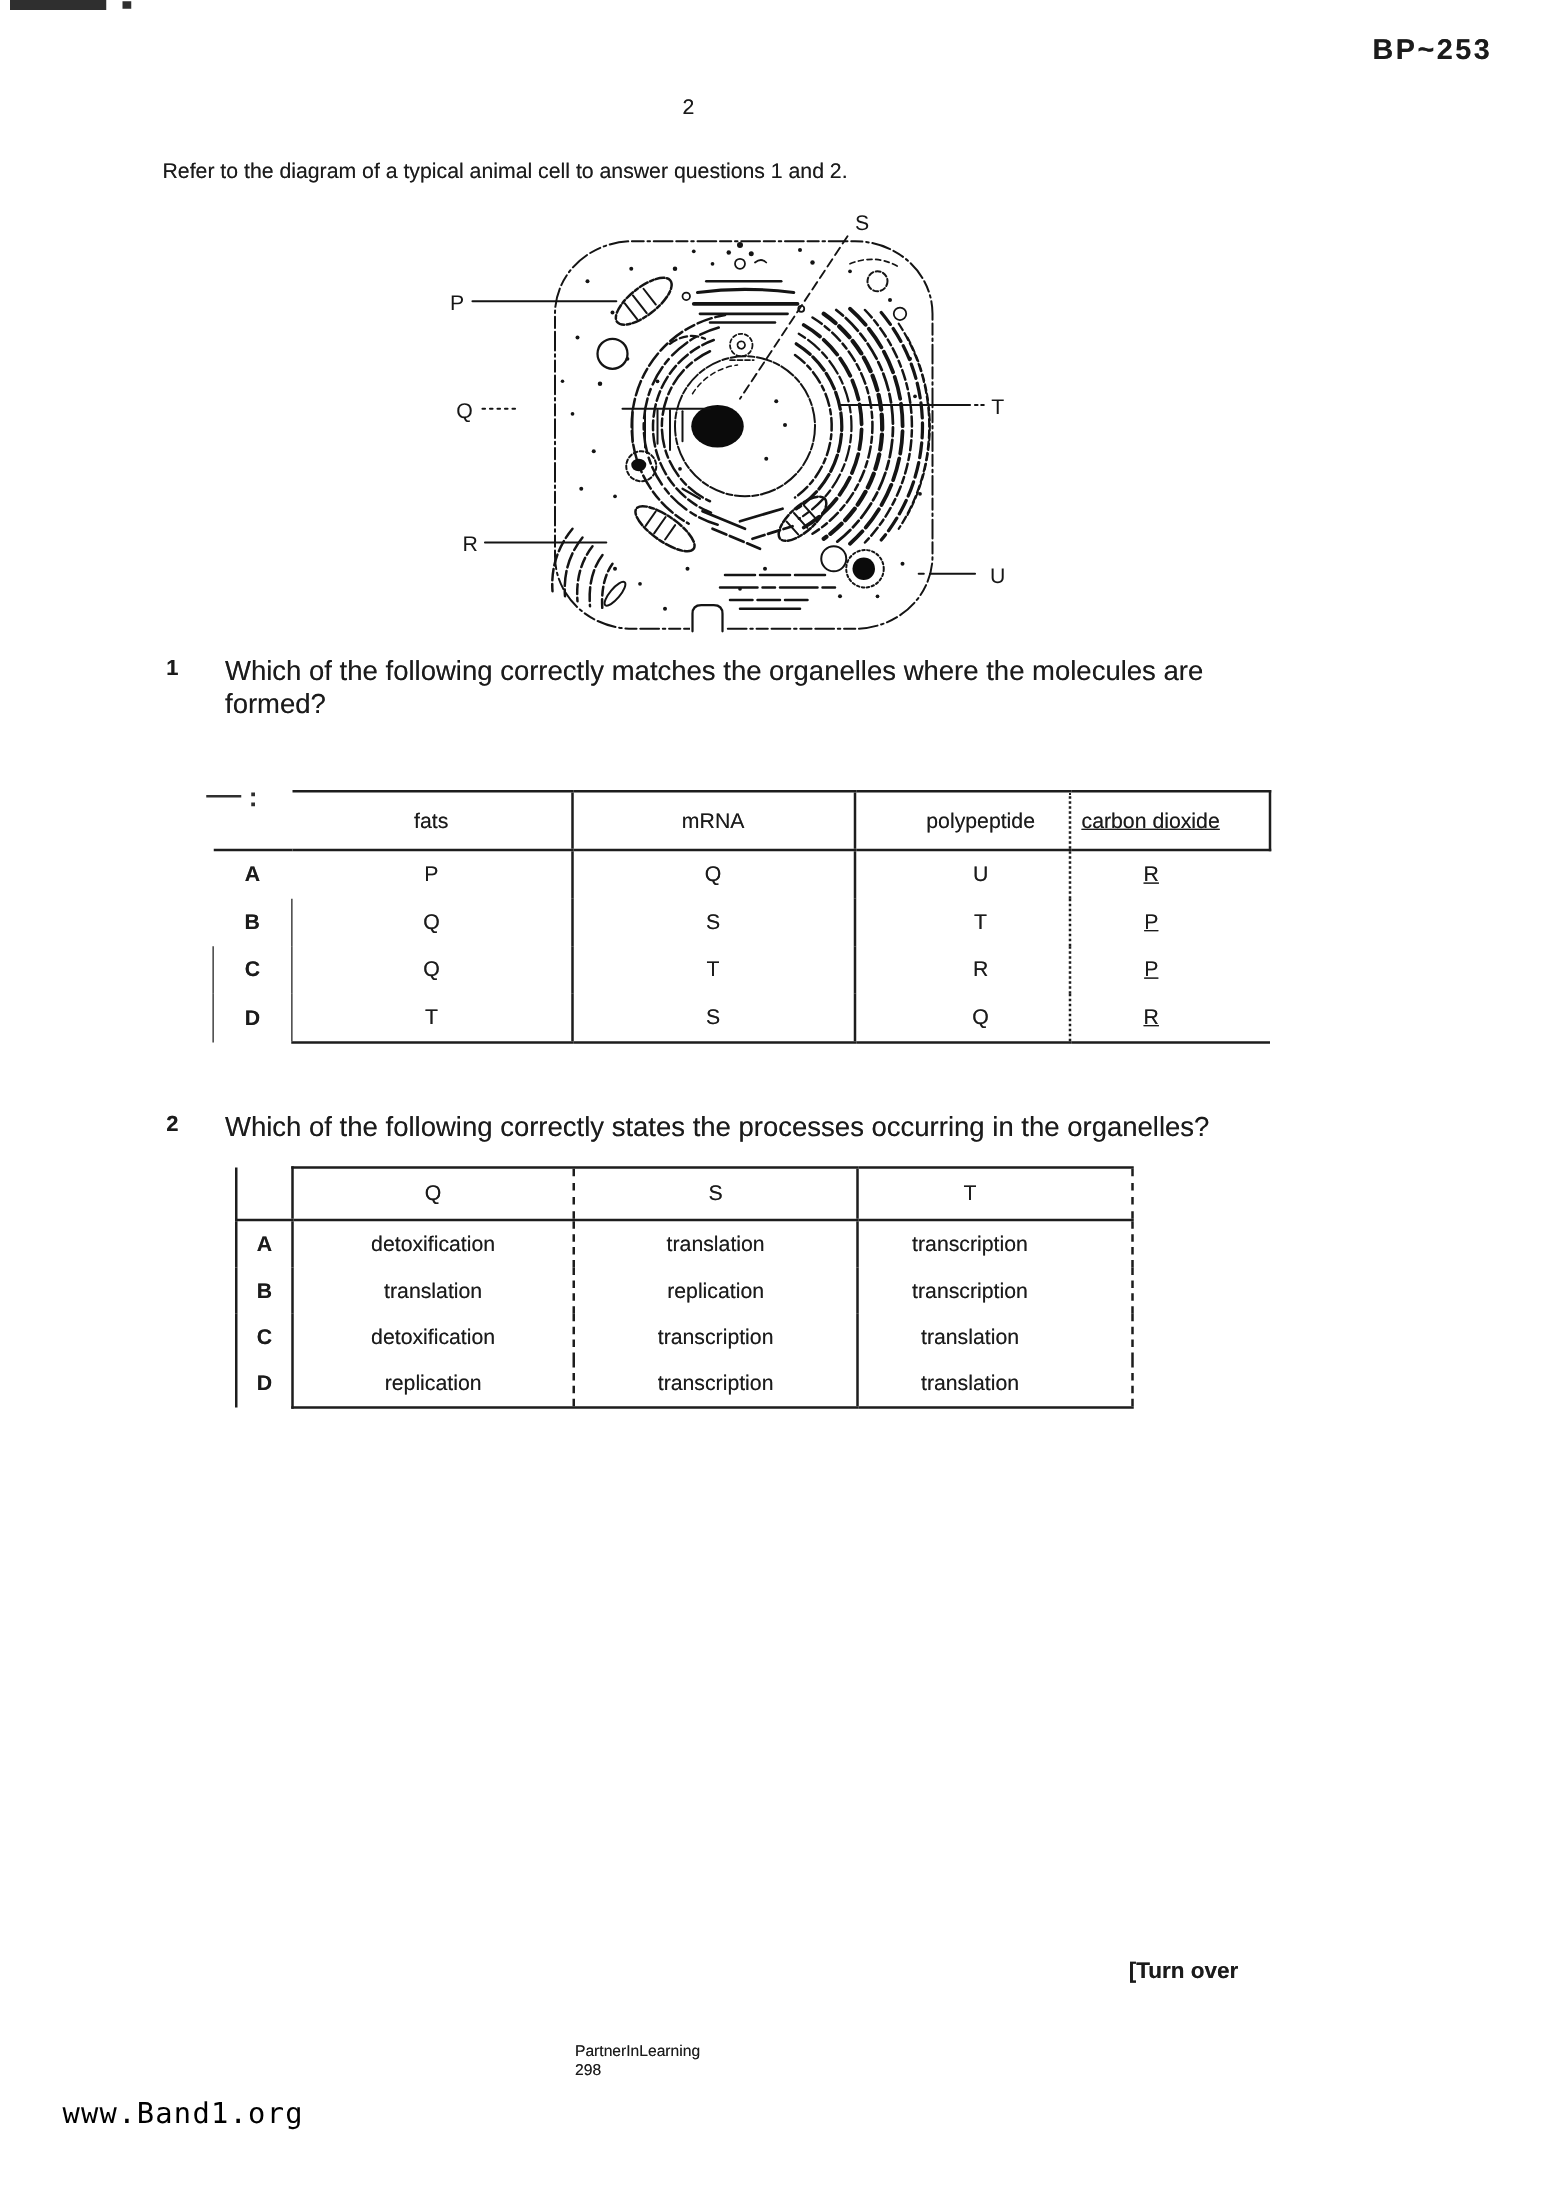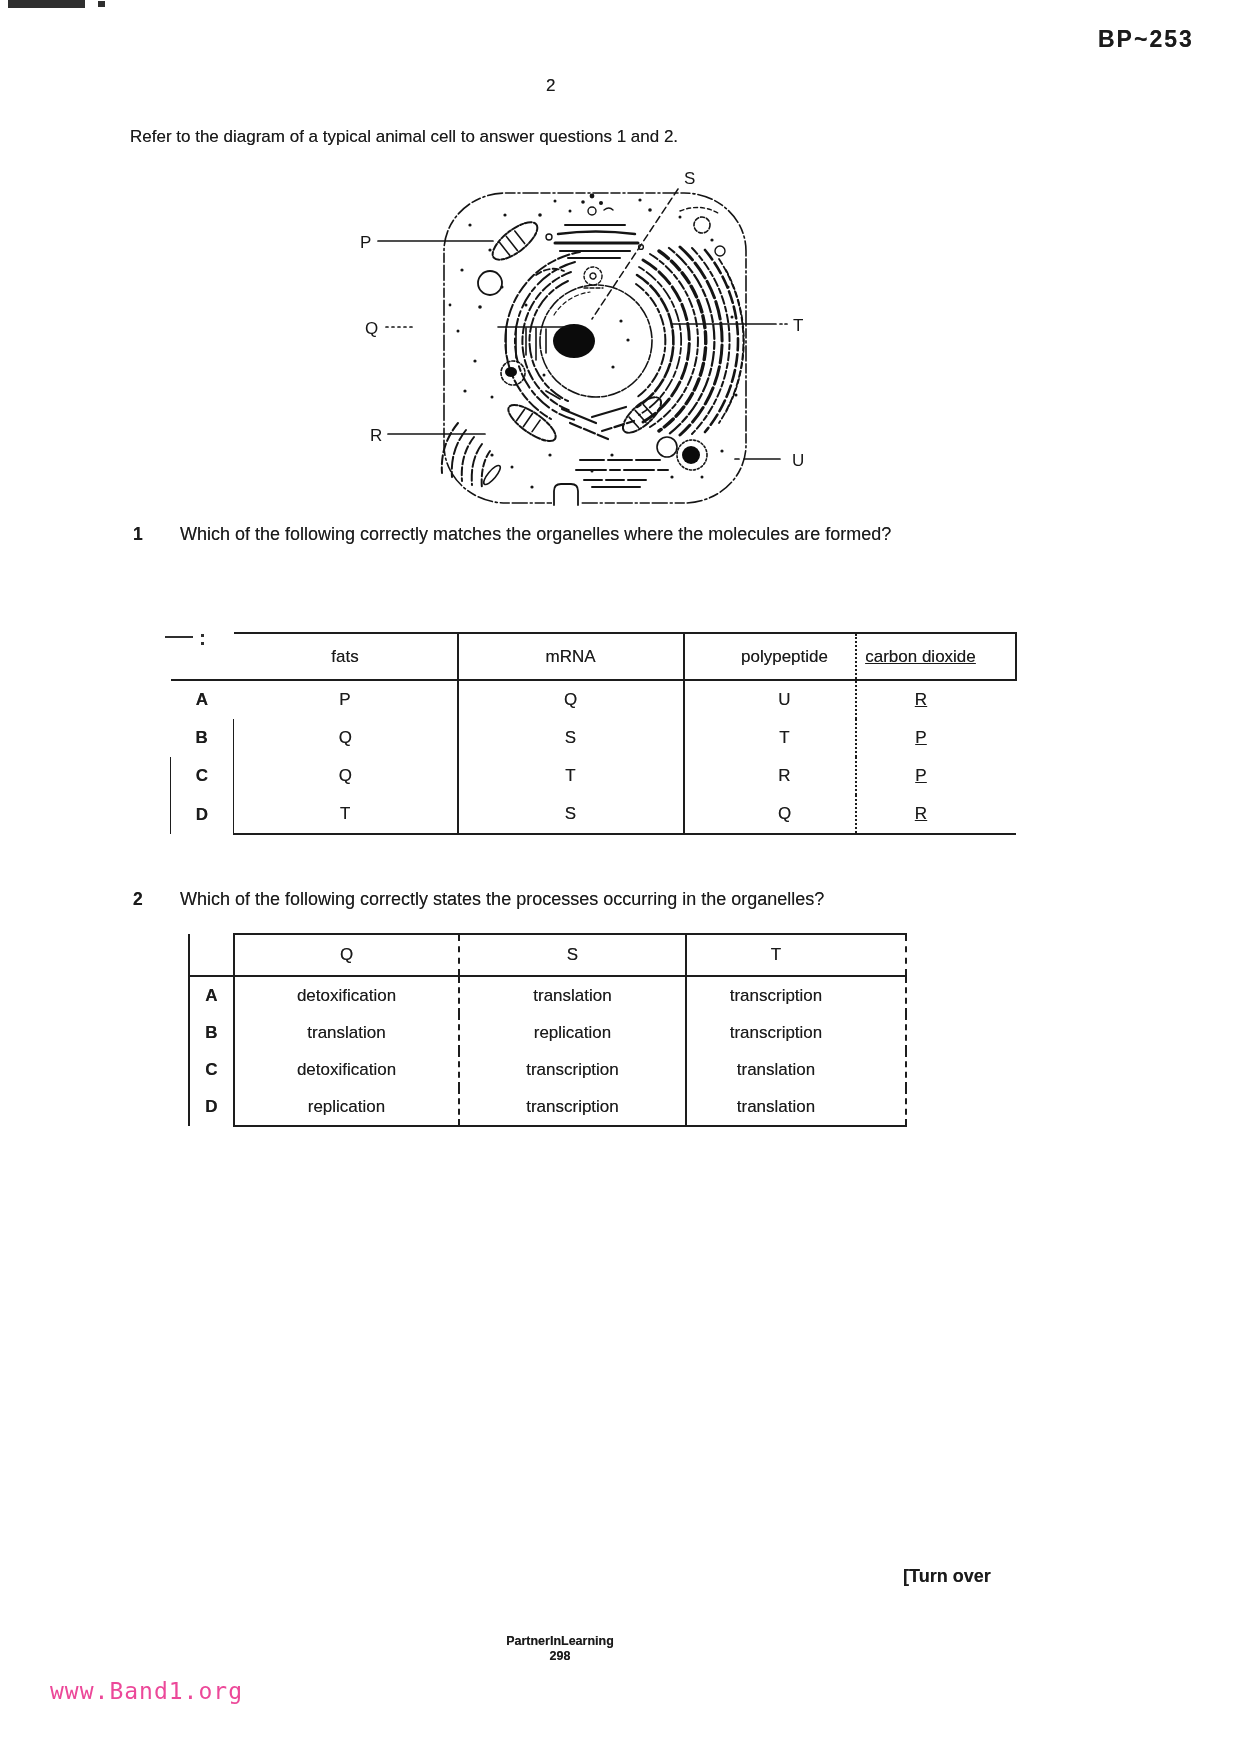--- a/index.html
+++ b/index.html
@@ -10,21 +10,21 @@
   .abs { position:absolute; }
   .fuzz { text-shadow:0 0 .5px rgba(0,0,0,.55); }
 
   .scan-bar { background:#2f2f2f; }
 
   .paper-code { left:1098px; top:26px; font-size:23px; font-weight:600; letter-spacing:2px; }
   .page-number { left:546px; top:76px; font-size:17px; }
   .intro { left:130px; top:127px; font-size:17px; width:720px; }
 
   .q-num  { font-size:17.5px; font-weight:bold; }
-  .q-text { font-size:18px; width:820px; }
+  .q-text { font-size:22px; width:820px; }
 
   table { border-collapse:collapse; table-layout:fixed; position:absolute; }
   th, td { font-size:17px; text-align:center; padding:0; white-space:nowrap; }
   thead th { font-weight:normal; vertical-align:middle; }
   td.lbl, th.lbl { font-weight:bold; }
 
   
   .t1 { left:170px; top:632px; }
   .t1 thead th { height:45px; }
   .t1 tbody td { height:38px; }
@@ -48,24 +48,24 @@
   .t2 thead th { border-bottom:2px solid #1d1d1d; }
   .t2 th.lbl, .t2 td.lbl { border-left:2px solid #1d1d1d; }
   .t2 .v1 { border-left:2px solid #1d1d1d; }
   .t2 .v2 { border-left:2px dashed #1d1d1d; }
   .t2 .v3 { border-left:2px solid #1d1d1d; border-right:2px dashed #1d1d1d; }
   .t2 tbody tr:last-child td { border-bottom:2px solid #1d1d1d; }
   .t2 tbody tr:last-child td.lbl { border-bottom:none; }
   .t2 td.v3, .t2 th.h3 { padding-right:40px; }
 
   .turn-over { left:903px; top:1566px; font-size:18px; font-weight:bold; }
-  .footer-brand { left:460px; top:1634px; width:200px; text-align:center;
-                  font-size:12.5px; font-weight:bold; line-height:15px; }
+  .footer-brand { left:460px; top:1634px; width:200px; 
+                  font-size:12.5px; font-weight:normal; line-height:15px; }
   .watermark { left:50px; top:1678px; font-family:"DejaVu Sans Mono", monospace;
-               font-size:23px; letter-spacing:1px; color:#ec4899; }
+               font-size:23px; letter-spacing:1px; color:#000000; }
 
   svg text { font-family:"Liberation Sans", sans-serif; font-size:17px; fill:#161616; }
 </style>
 </head>
 <body>
 
 <div class="page">
 
   <div class="abs scan-bar" style="left:8px;top:0;width:77px;height:8px"></div>
   <div class="abs scan-bar" style="left:98px;top:1px;width:7px;height:6px"></div>

